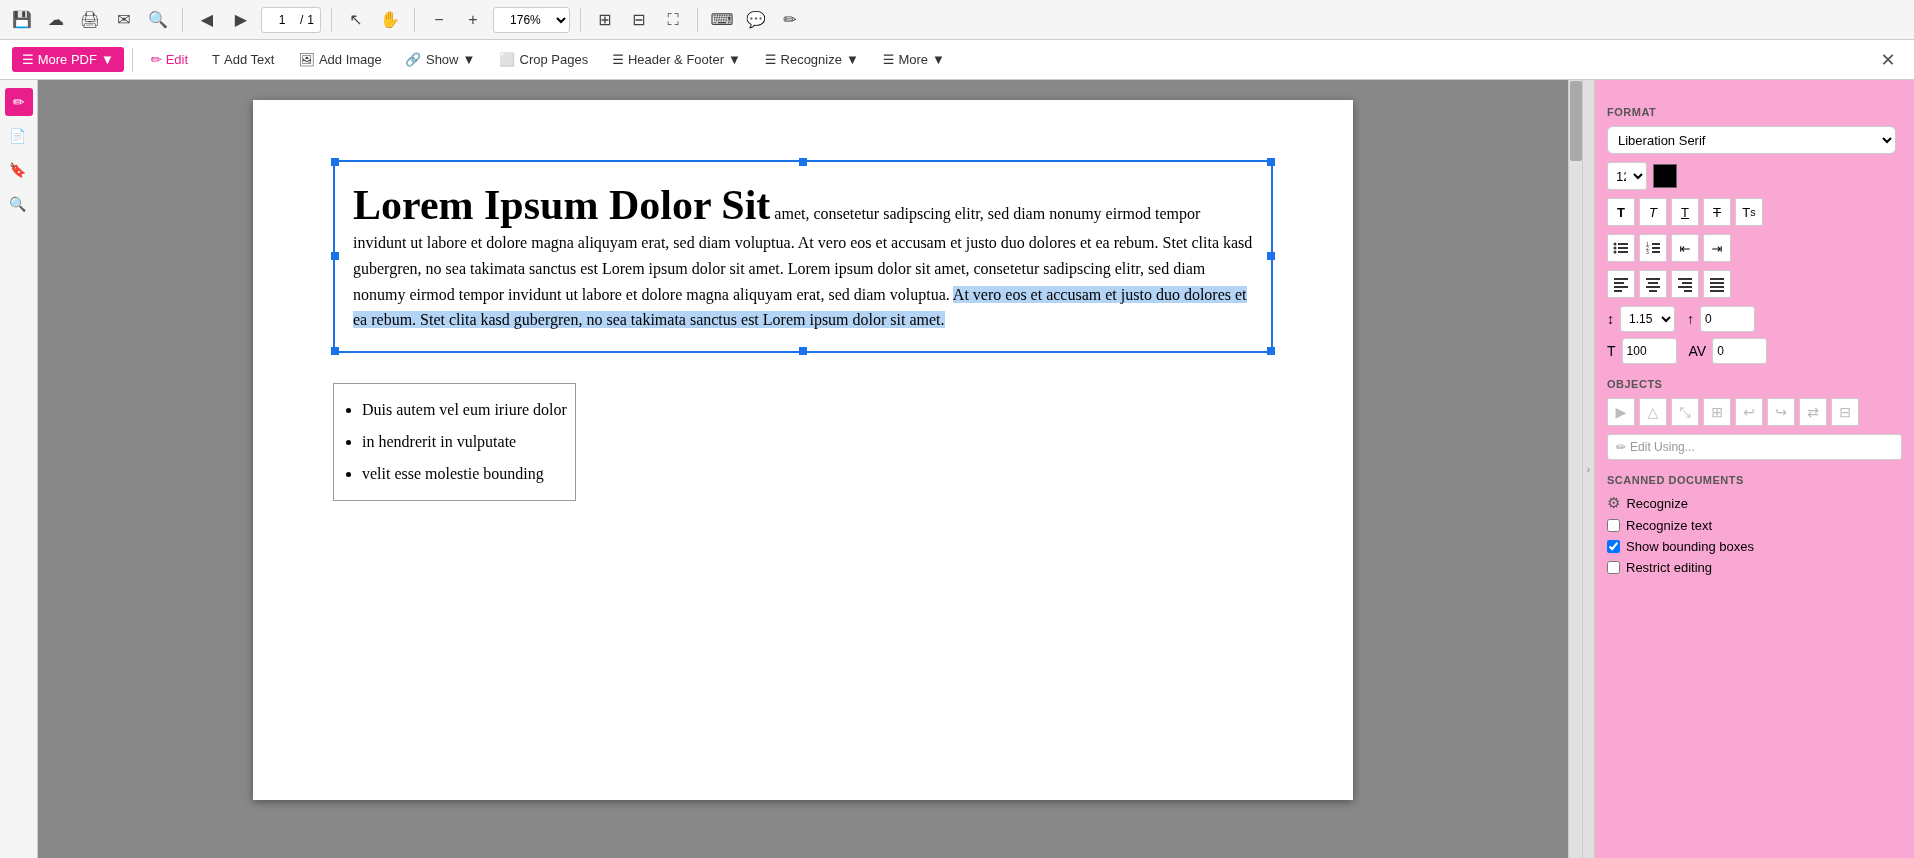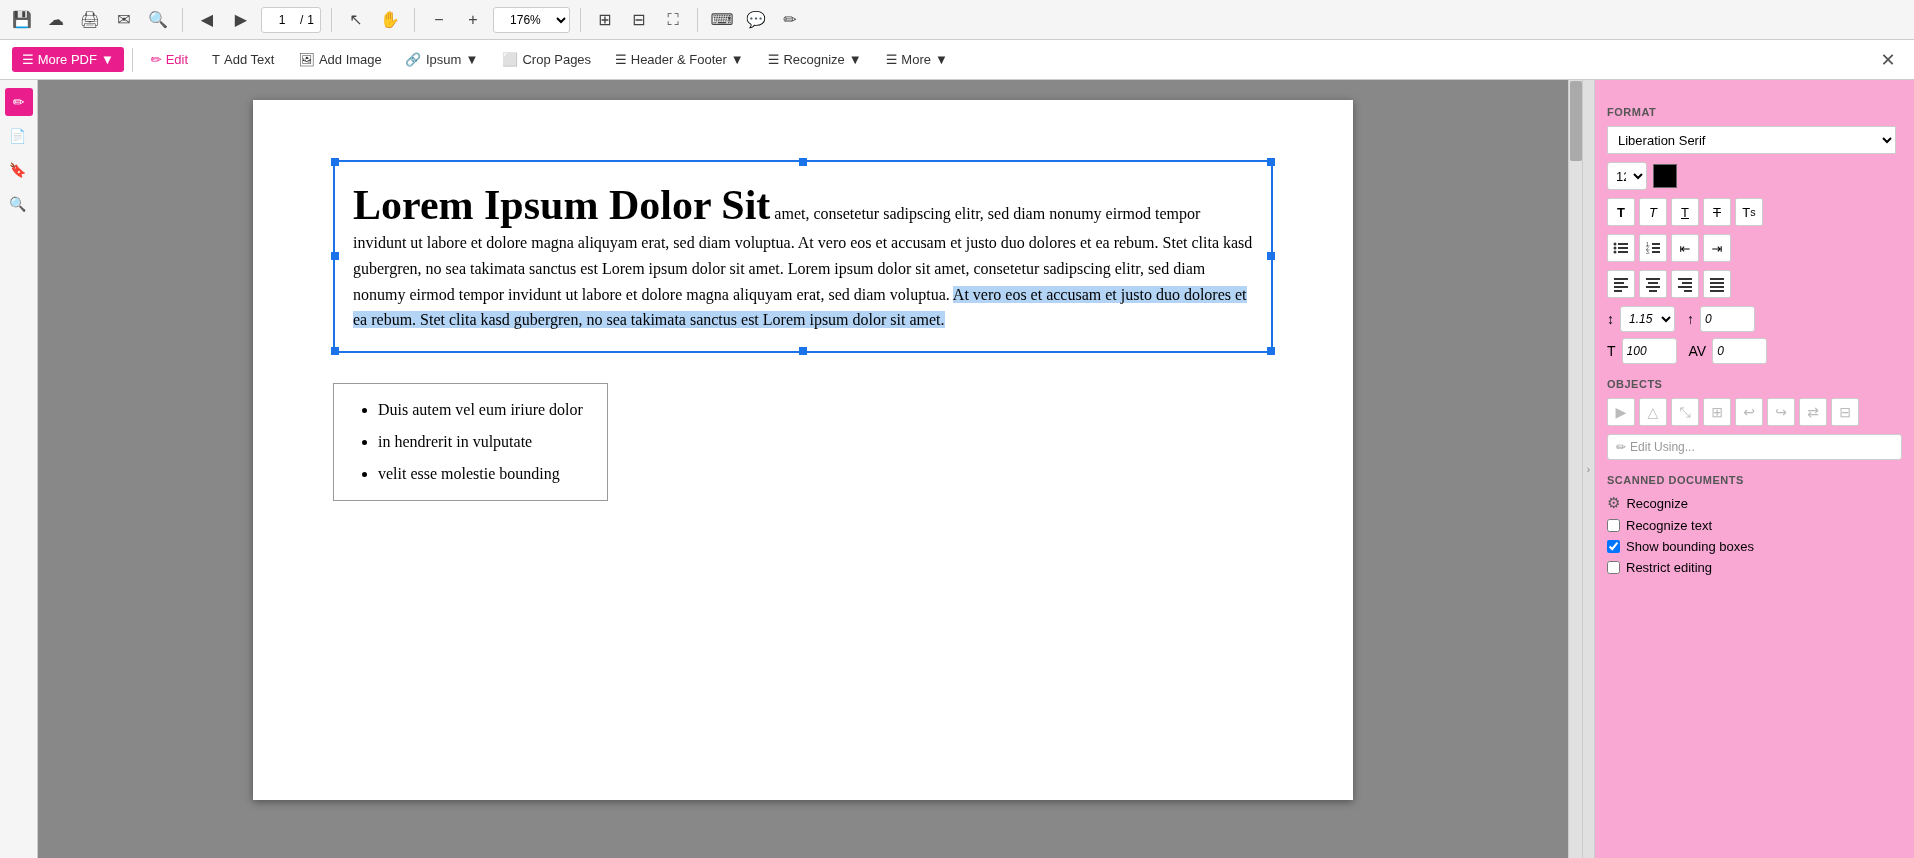--- a/index.html
+++ b/index.html
@@ -158,21 +158,21 @@
       font-size: 16px;
       line-height: 1.6;
     }
     .selected-text {
       background: #b3d4f5;
     }
 
     
     .bullet-box {
       border: 1px solid #999;
-      padding: 10px 24px;
+      padding: 10px 8px;
       display: inline-block;
       margin-top: 10px;
     }
     .bullet-box ul {
       list-style: disc;
       padding-left: 20px;
     }
     .bullet-box ul li {
       font-family: 'Times New Roman', serif;
       font-size: 16px;
@@ -208,21 +208,21 @@
       color: #555;
       letter-spacing: 0.5px;
       margin-bottom: 8px;
       margin-top: 14px;
       text-transform: uppercase;
     }
     .font-select-row {
       display: flex; align-items: center; gap: 6px; margin-bottom: 8px;
     }
     .font-select {
-      flex: 1; height: 28px; border: 1px solid #ccc; border-radius: 1px;
+      flex: 1; height: 28px; border: 1px solid #ccc; border-radius: 6px;
       padding: 0 6px; font-size: 13px; background: white;
     }
     .font-size-select {
       width: 40px; height: 28px; border: 1px solid #ccc; border-radius: 3px;
       padding: 0 4px; font-size: 13px; background: white;
     }
     .color-box {
       width: 24px; height: 24px; background: black;
       border: 1px solid #666; cursor: pointer;
     }
@@ -236,21 +236,21 @@
       display: flex; align-items: center; justify-content: center;
       border-radius: 2px; padding: 0 4px;
     }
     .list-btns { display: flex; gap: 4px; margin-bottom: 8px; }
     .align-btns { display: flex; gap: 4px; margin-bottom: 8px; }
     .spacing-row {
       display: flex; align-items: center; gap: 6px; margin-bottom: 6px; font-size: 12px;
     }
     .spacing-input {
       width: 55px; height: 26px; border: 1px solid #ccc; border-radius: 3px;
-      padding: 0 4px; font-size: 12px; background: white; font-style: italic;
+      padding: 0 4px; font-size: 12px; background: white;
     }
     .objects-btns {
       display: flex; flex-wrap: wrap; gap: 4px; margin-bottom: 8px;
     }
     .obj-btn {
       width: 28px; height: 28px;
       border: 1px solid #ccc; background: white;
       cursor: pointer; font-size: 14px;
       display: flex; align-items: center; justify-content: center;
       border-radius: 2px; color: #666;
@@ -335,21 +335,21 @@
   <button class="edit-tool-btn">
     <span>T</span>
     <span>Add Text</span>
   </button>
   <button class="edit-tool-btn">
     <span>🖼</span>
     <span>Add Image</span>
   </button>
   <button class="edit-tool-btn">
     <span>🔗</span>
-    <span>Ipsum</span>
+    <span>Show</span>
     <span>▼</span>
   </button>
   <button class="edit-tool-btn">
     <span>⬜</span>
     <span class="crop-label">Crop Pages</span>
   </button>
   <button class="edit-tool-btn">
     <span>☰</span>
     <span>Header &amp; Footer</span>
     <span>▼</span>

